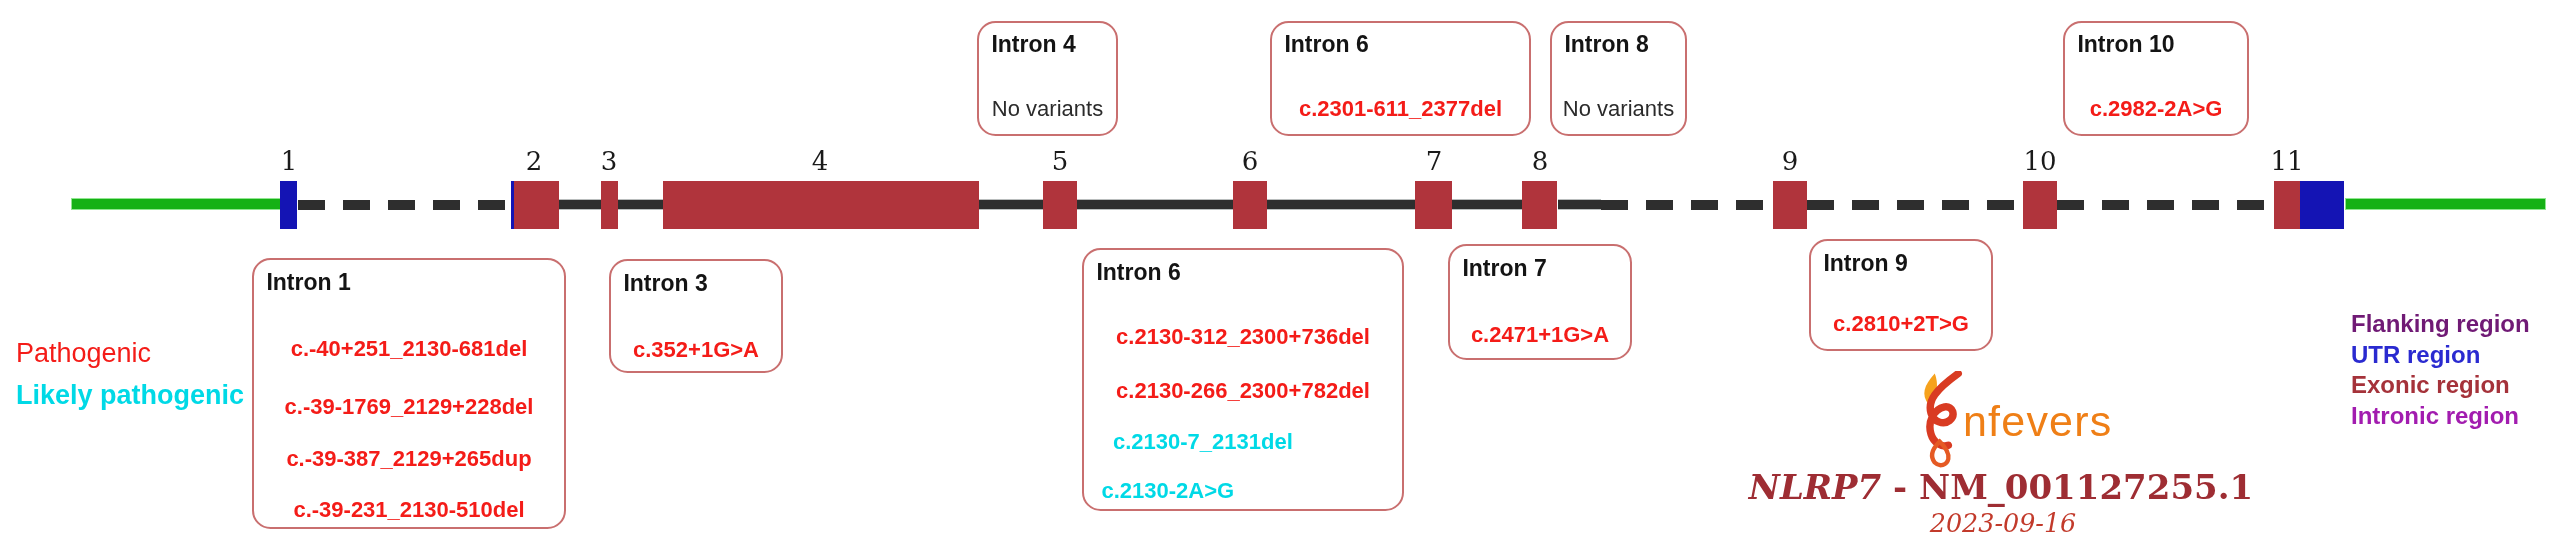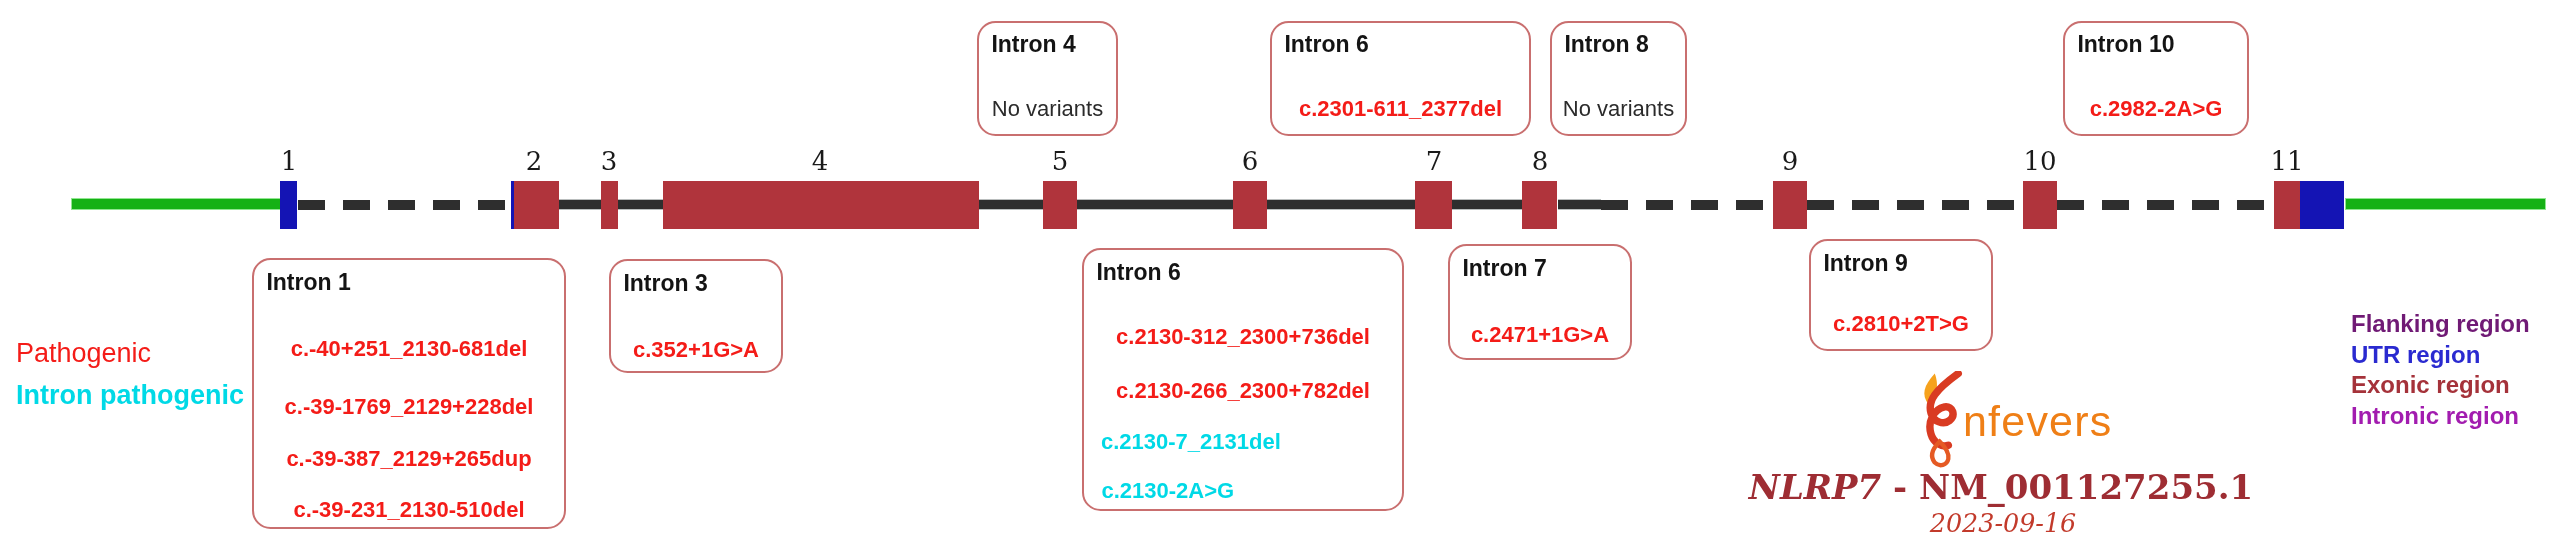--- a/index.html
+++ b/index.html
@@ -151,36 +151,36 @@
 
   <div class="ibox" style="left:609px;top:259px;width:174px;height:114px">
     <div class="ibox-title">Intron 3</div>
     <div class="vline pathogenic" style="top:76px">c.352+1G&gt;A</div>
   </div>
 
   <div class="ibox" style="left:1082px;top:248px;width:322px;height:263px">
     <div class="ibox-title">Intron 6</div>
     <div class="vline pathogenic" style="top:74px">c.2130-312_2300+736del</div>
     <div class="vline pathogenic" style="top:128px">c.2130-266_2300+782del</div>
-    <div class="vline likely" style="top:179px;text-align:left;padding-left:17px">c.2130-7_2131del</div>
+    <div class="vline likely" style="top:179px;text-align:left;padding-left:29px">c.2130-7_2131del</div>
     <div class="vline likely" style="top:228px;text-align:left;padding-left:17.4px">c.2130-2A&gt;G</div>
   </div>
 
   <div class="ibox" style="left:1448px;top:244px;width:184px;height:116px">
     <div class="ibox-title">Intron 7</div>
     <div class="vline pathogenic" style="top:76px">c.2471+1G&gt;A</div>
   </div>
 
   <div class="ibox" style="left:1809px;top:239px;width:184px;height:112px">
     <div class="ibox-title">Intron 9</div>
     <div class="vline pathogenic" style="top:70px">c.2810+2T&gt;G</div>
   </div>
 
   <div class="lleg p" style="top:338px">Pathogenic</div>
-  <div class="lleg lp" style="top:380px">Intron pathogenic</div>
+  <div class="lleg lp" style="top:380px">Likely pathogenic</div>
 
   <div class="rleg" style="top:310px;color:#701a75">Flanking region</div>
   <div class="rleg" style="top:341px;color:#2a2ad0">UTR region</div>
   <div class="rleg" style="top:371px;color:#a5323a">Exonic region</div>
   <div class="rleg" style="top:402px;color:#a21caf">Intronic region</div>
 
   <div class="logo-wrap">
     <svg width="68" height="99" viewBox="0 0 55 80">
       <path d="M20 2 C11 12 9 19 15 27 C21 23 24 12 20 2 Z" fill="#f6a21c"></path>
       <path d="M39 2 C21 15 14 24 17 34 C19 41 27 44 32 40 C37 36 35 28 28 29 C19 31 14 41 17 51 C19 58 26 62 31 60" fill="none" stroke="#d93b22" stroke-width="6" stroke-linecap="round"></path>

